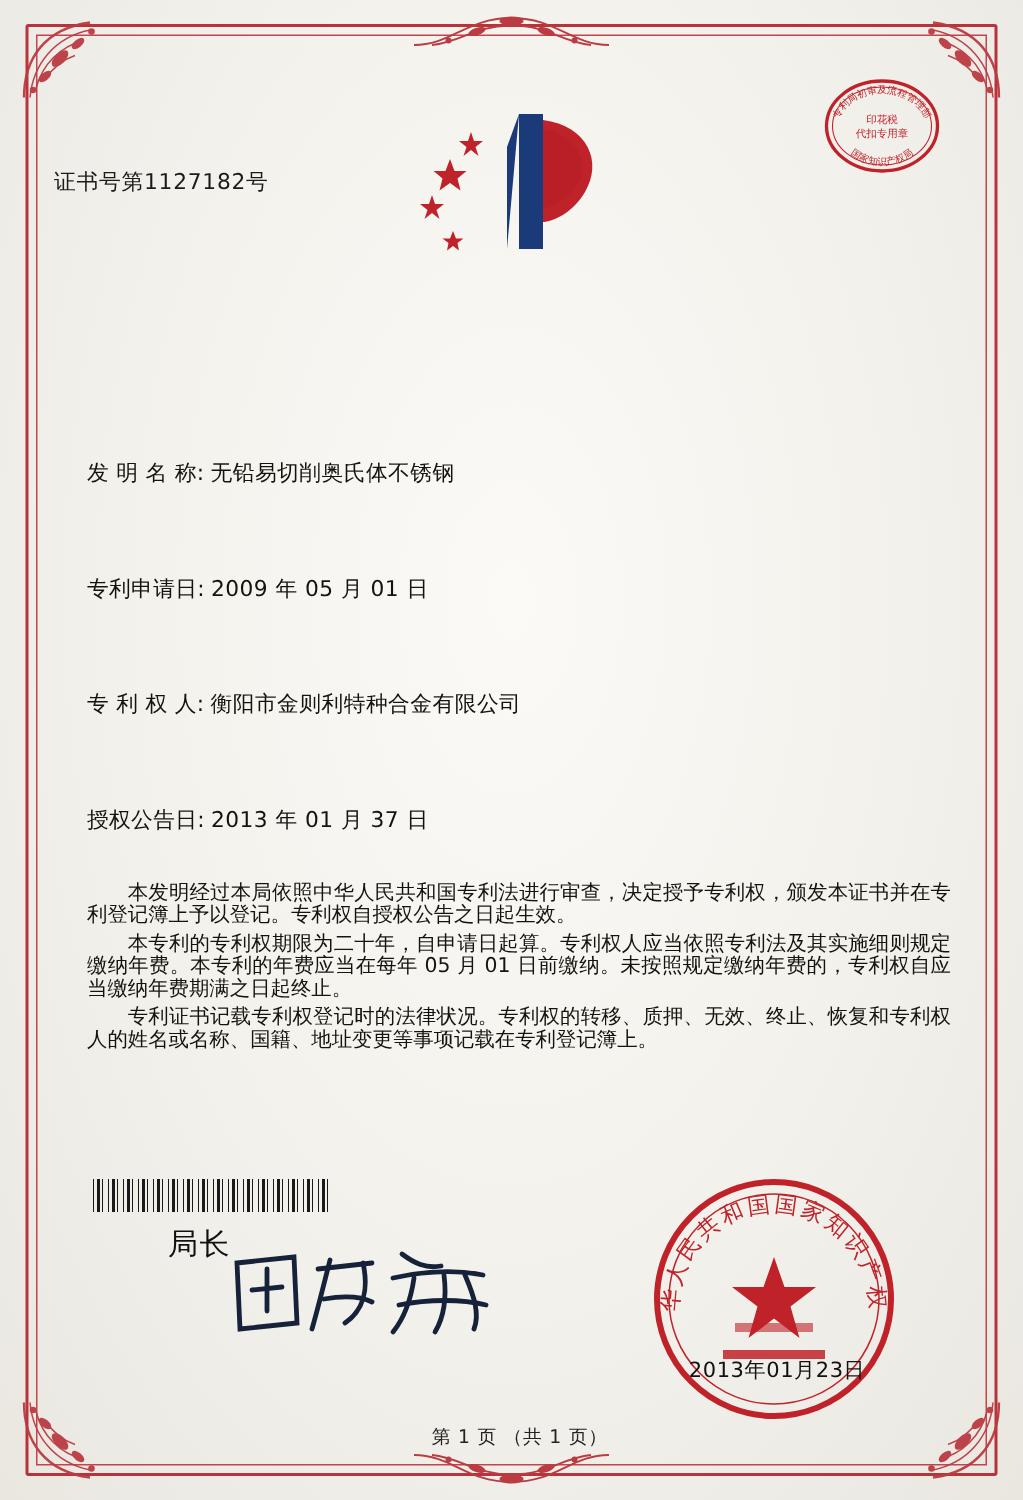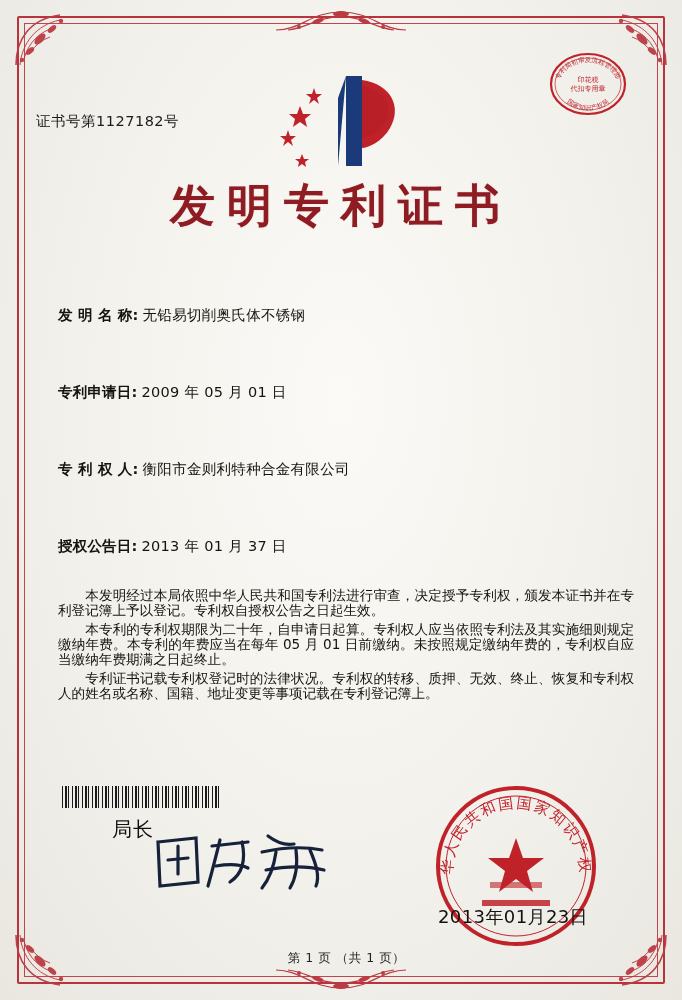--- a/index.html
+++ b/index.html
@@ -73,21 +73,20 @@
     position:absolute;left:58px;top:278px;right:40px;
   }
   .field{
     display:flex;align-items:baseline;
     margin-bottom:30px;
     font-size:14.5px;color:#14140f;
   }
   .f-label{
     white-space:nowrap;
     letter-spacing:.2px;
-    font-weight:bold;
   }
   .f-value{
     margin-left:4px;
     letter-spacing:.3px;
     margin-top:28px;
   }
 
   
   .body-text{
     position:absolute;left:58px;right:48px;top:588px;
@@ -118,21 +117,21 @@
   }
   .signature svg{width:100%;height:100%;display:block;}
 
   
   .seal-big{
     position:absolute;left:432px;top:782px;width:168px;height:168px;
   }
   .seal-big svg{width:100%;height:100%;display:block;}
   .seal-date{
     position:absolute;left:438px;top:905px;width:160px;
-    font-size:18px;color:#111;letter-spacing:.4px;
+    text-align:center;font-size:14px;color:#111;letter-spacing:.4px;
   }
   .seal-small{
     position:absolute;left:548px;top:44px;width:80px;height:80px;
   }
   .seal-small svg{width:100%;height:100%;display:block;}
 
   .page-foot{
     position:absolute;left:0;right:0;top:950px;
     text-align:center;font-size:12.5px;color:#222;letter-spacing:.5px;padding-left:11px;
   }
@@ -274,21 +273,20 @@
       </text>
       <path id="smbot" d="M10 40 A30 26 0 0 0 70 40" fill="none"></path>
       <text font-size="6.5" fill="#c0222a" font-family="DejaVu Sans, sans-serif">
         <textPath href="#smbot" startOffset="50%" text-anchor="middle">国家知识产权局</textPath>
       </text>
       <text x="40" y="38" font-size="7" fill="#c0222a" text-anchor="middle" font-family="DejaVu Sans, sans-serif">印花税</text>
       <text x="40" y="47" font-size="7" fill="#c0222a" text-anchor="middle" font-family="DejaVu Sans, sans-serif">代扣专用章</text>
     </svg>
   </div>
 
-  <div class="title">发明专利证书</div>
 
   <div class="fields">
     <div class="field">
       <span class="f-label">发 明 名 称:</span>
       <span class="f-value">无铅易切削奥氏体不锈钢</span>
     </div>
     <div class="field">
       <span class="f-label">专利申请日:</span>
       <span class="f-value">2009 年 05 月 01 日</span>
     </div>

